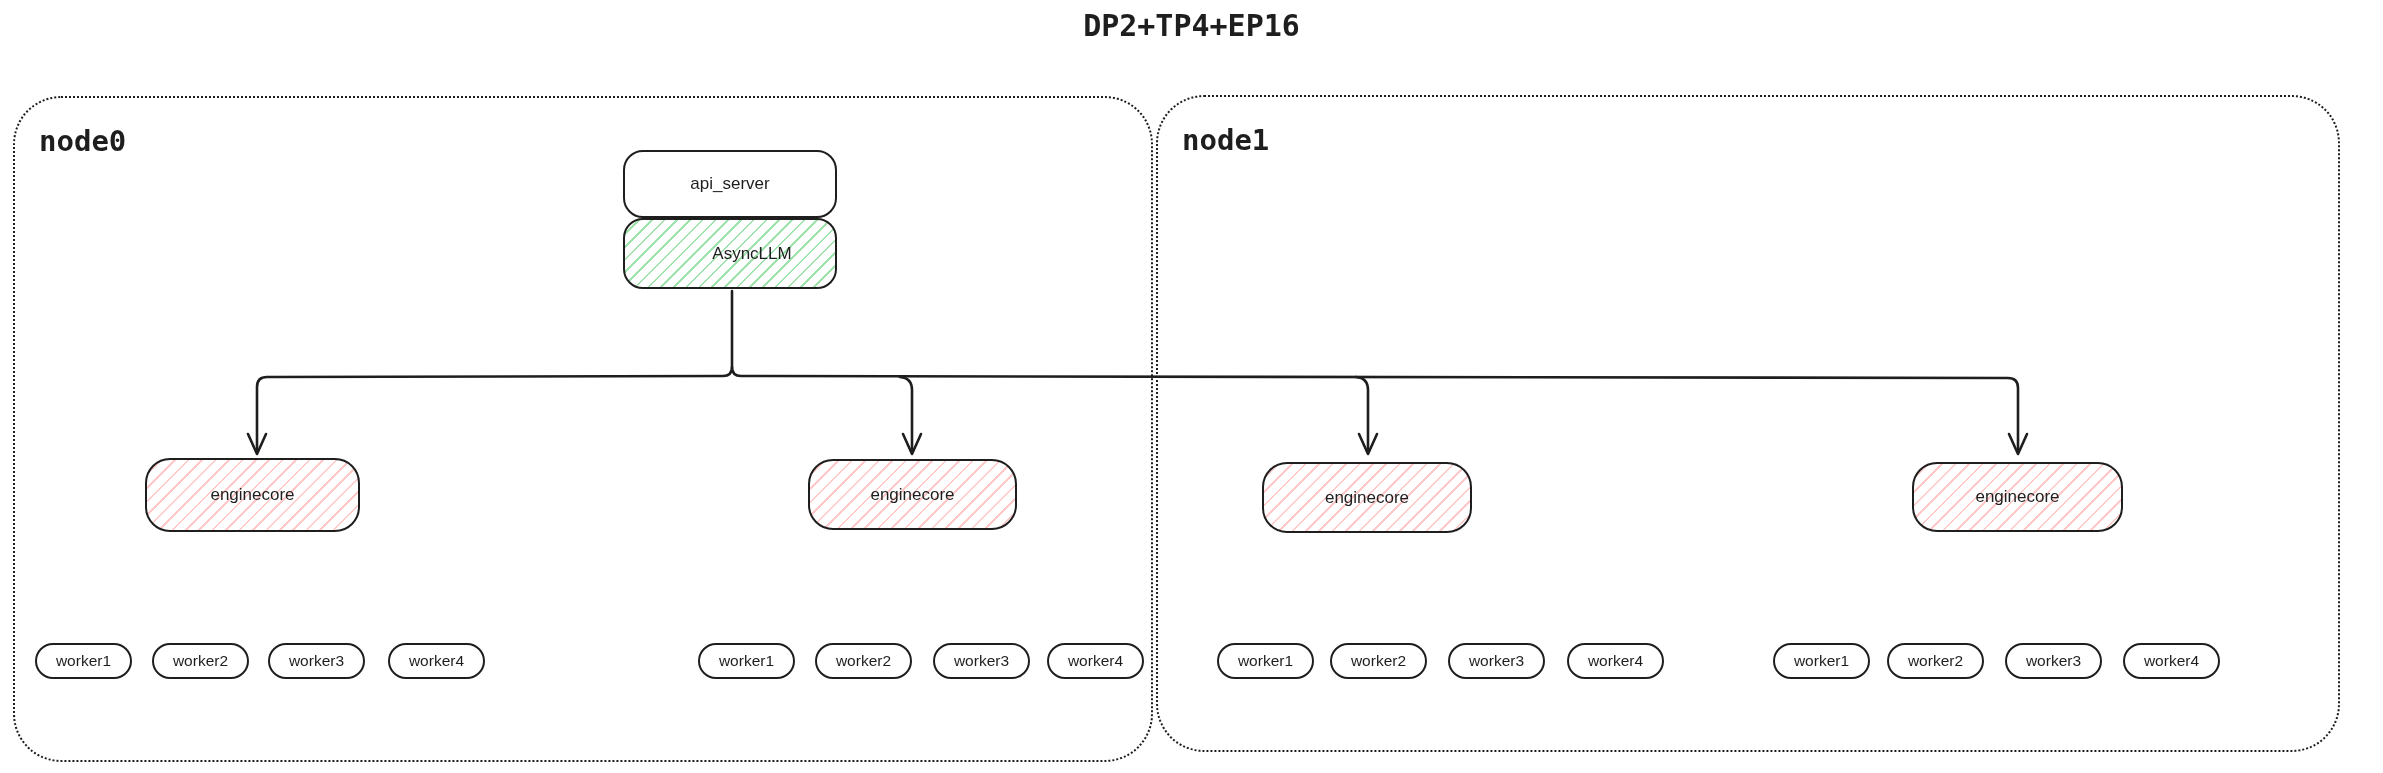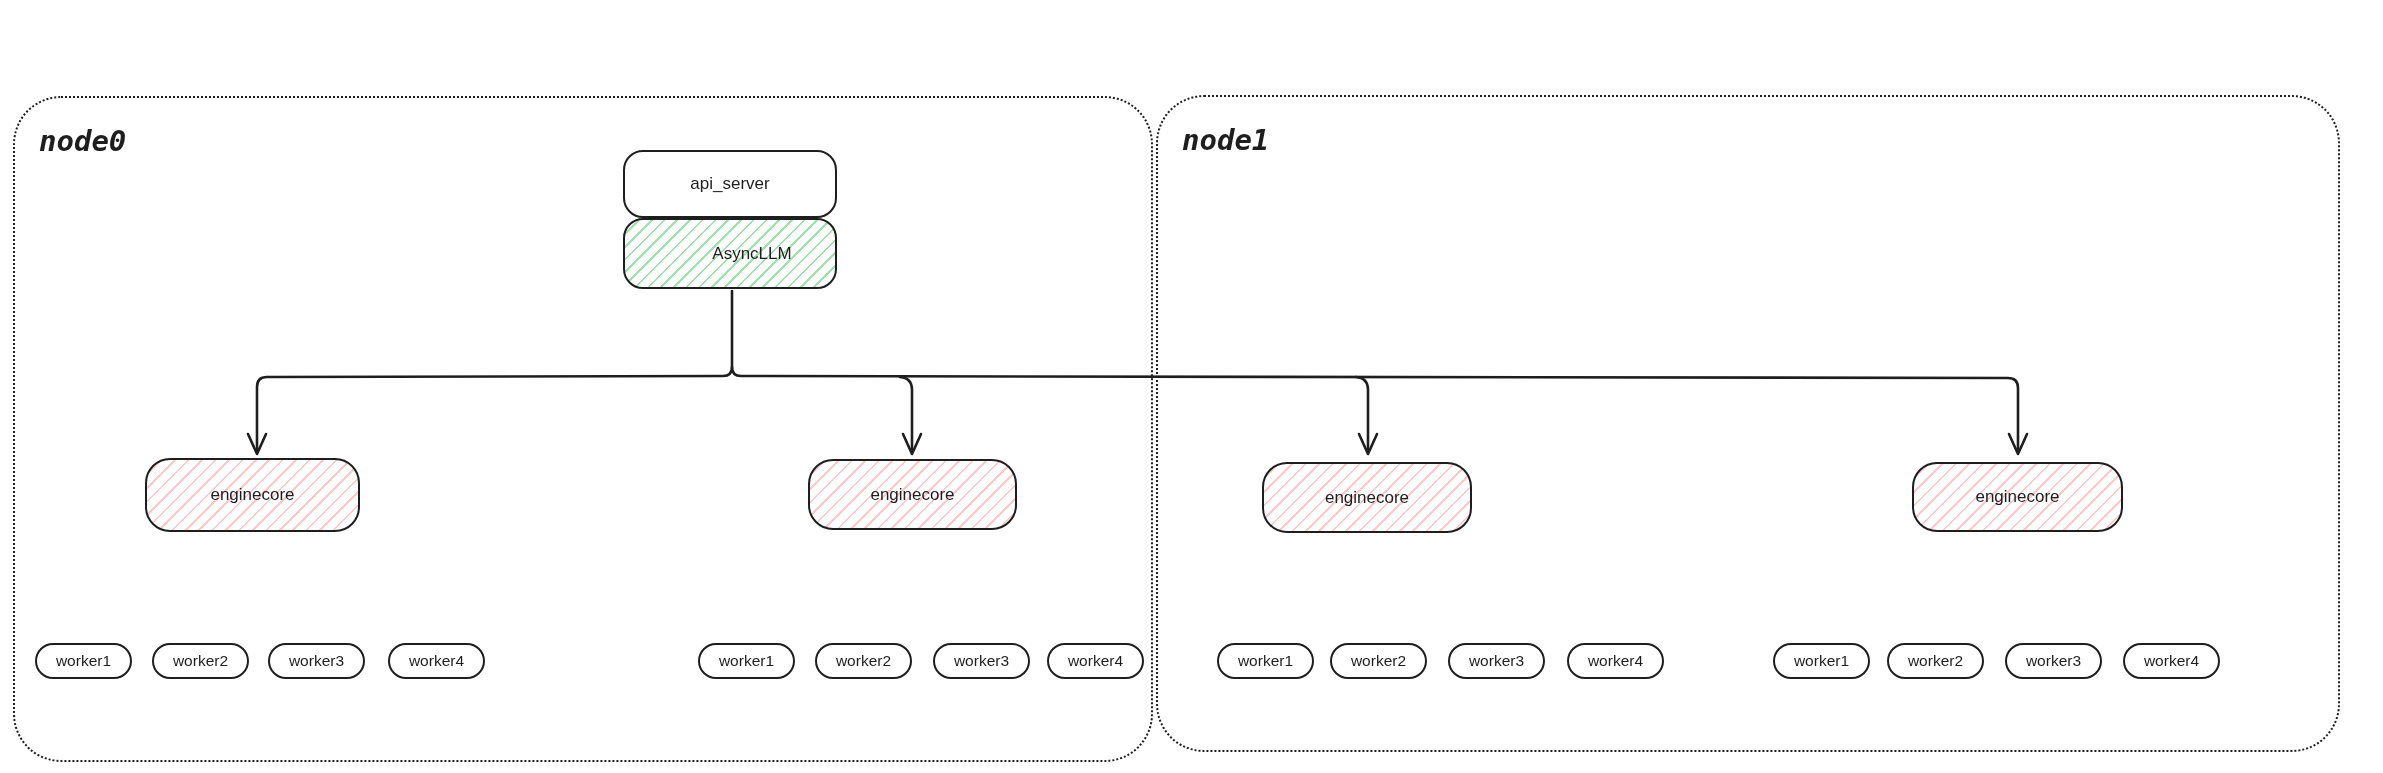--- a/index.html
+++ b/index.html
@@ -28,21 +28,20 @@
     font-size: 30px;
     font-weight: 700;
     letter-spacing: 0px;
     color: var(--text);
   }
   .node-container {
     position: absolute;
     border: 2.5px dotted var(--stroke);
     border-radius: 48px;
     background: transparent;
-    font-style: italic;
   }
   .node-label {
     position: absolute;
     top: 26px; left: 24px;
     font-family: "DejaVu Sans Mono", "Liberation Mono", monospace;
     font-size: 29px;
     font-weight: 700;
     color: var(--text);
   }
   .box {
@@ -98,20 +97,21 @@
     stroke-width: 2.6;
     stroke-linecap: round;
     stroke-linejoin: round;
   }
 </style>
 </head>
 <body>
 
 <div id="canvas">
 
+  <div class="diagram-title">DP2+TP4+EP16</div>
 
   <div class="node-container" style="left:13px; top:96px; width:1140px; height:666px;">
     <div class="node-label">node0</div>
   </div>
 
   <div class="node-container" style="left:1156px; top:95px; width:1184px; height:657px;">
     <div class="node-label">node1</div>
   </div>
 
   <svg id="arrow-layer" viewBox="0 0 2383 773" xmlns="http://www.w3.org/2000/svg">

